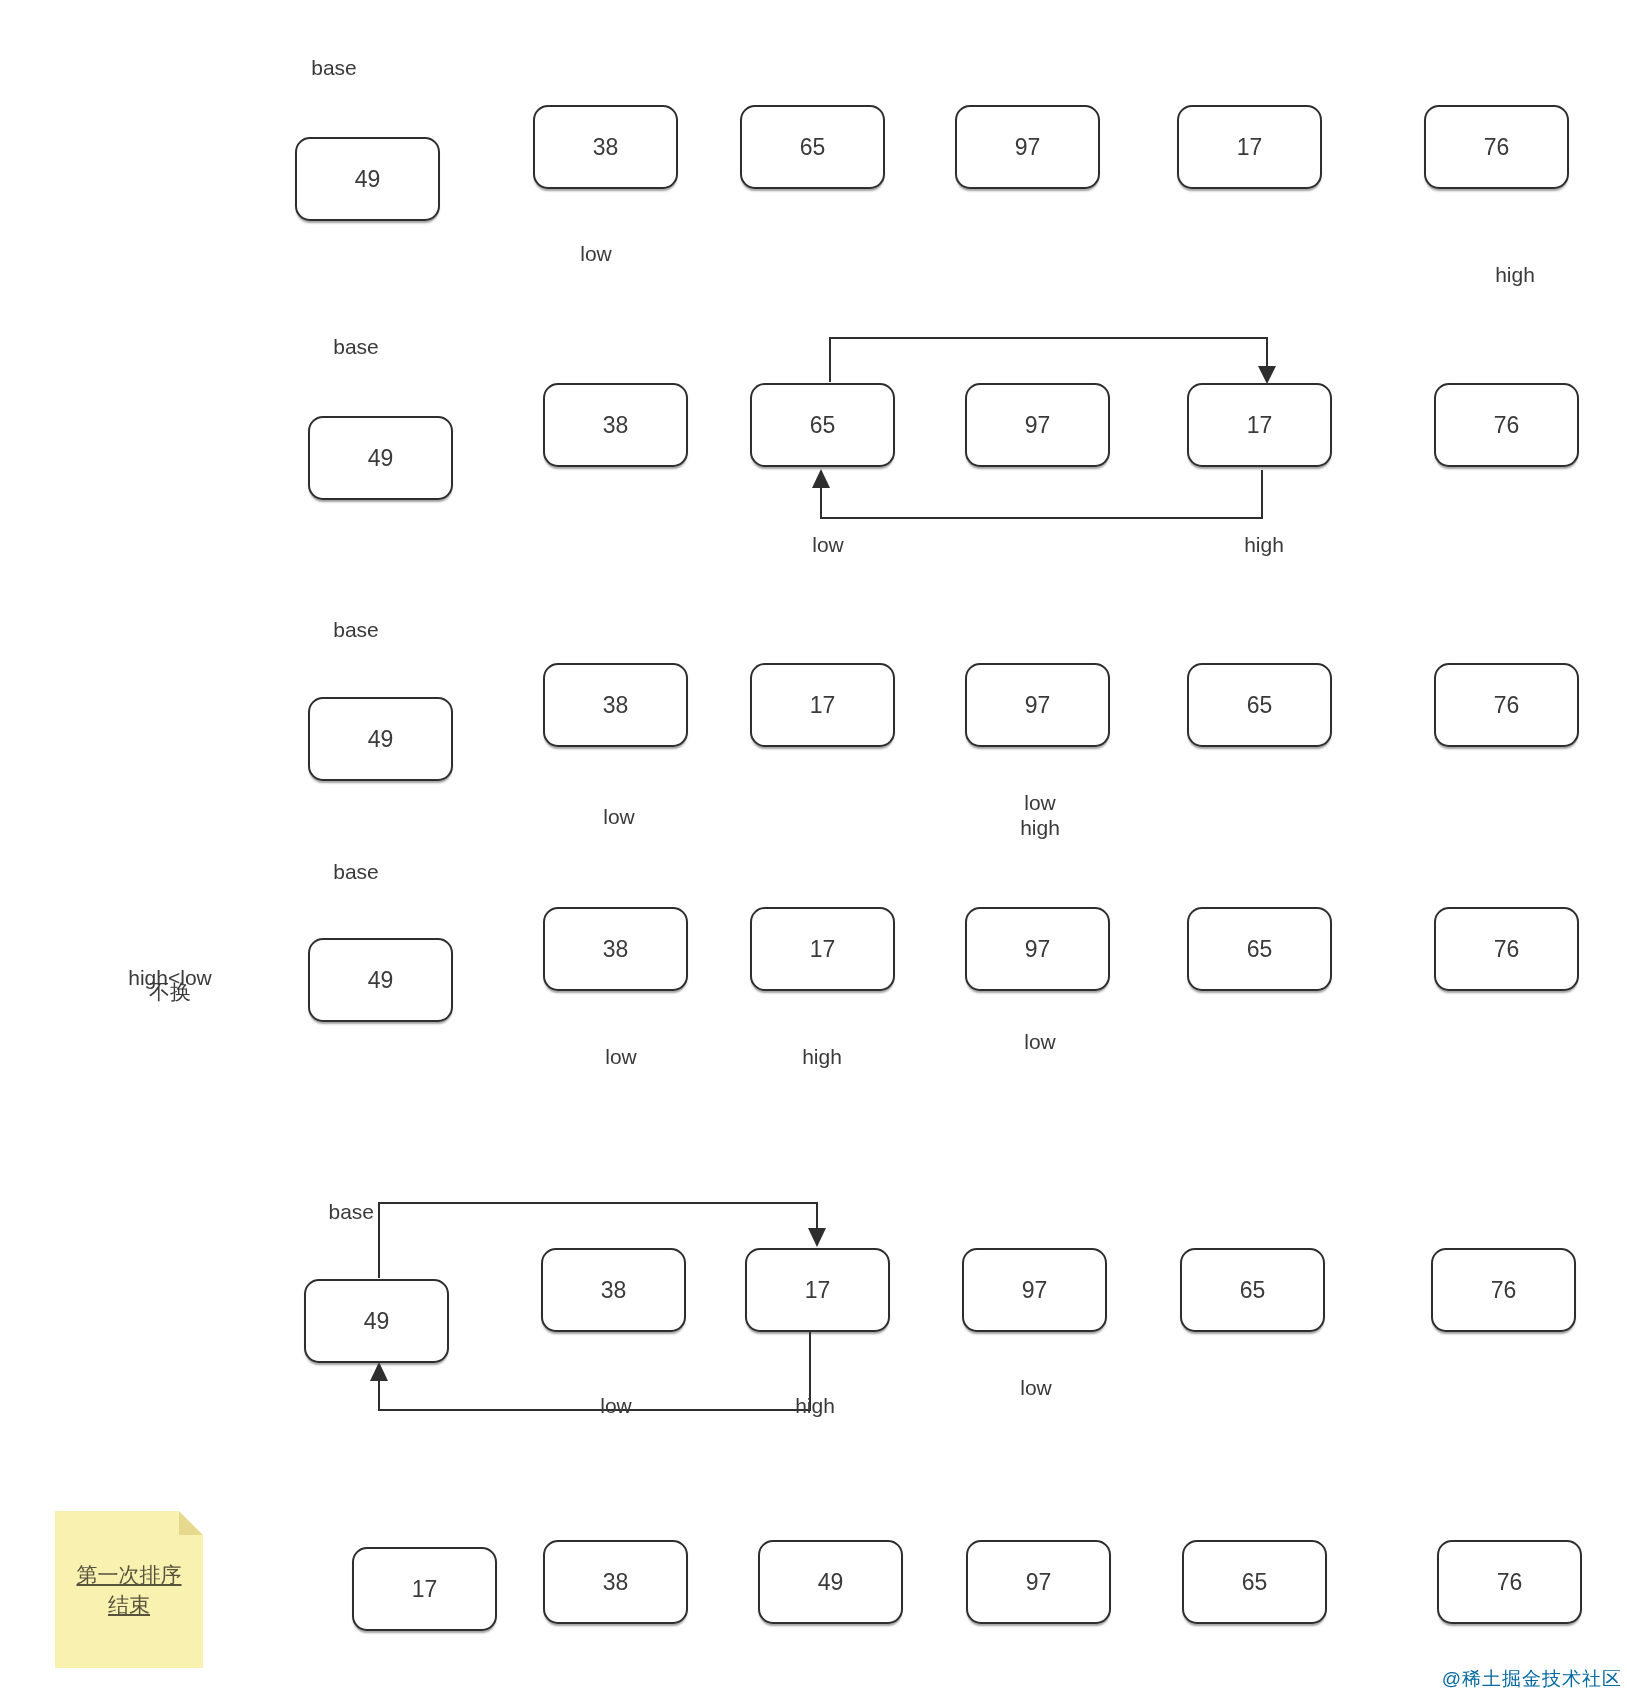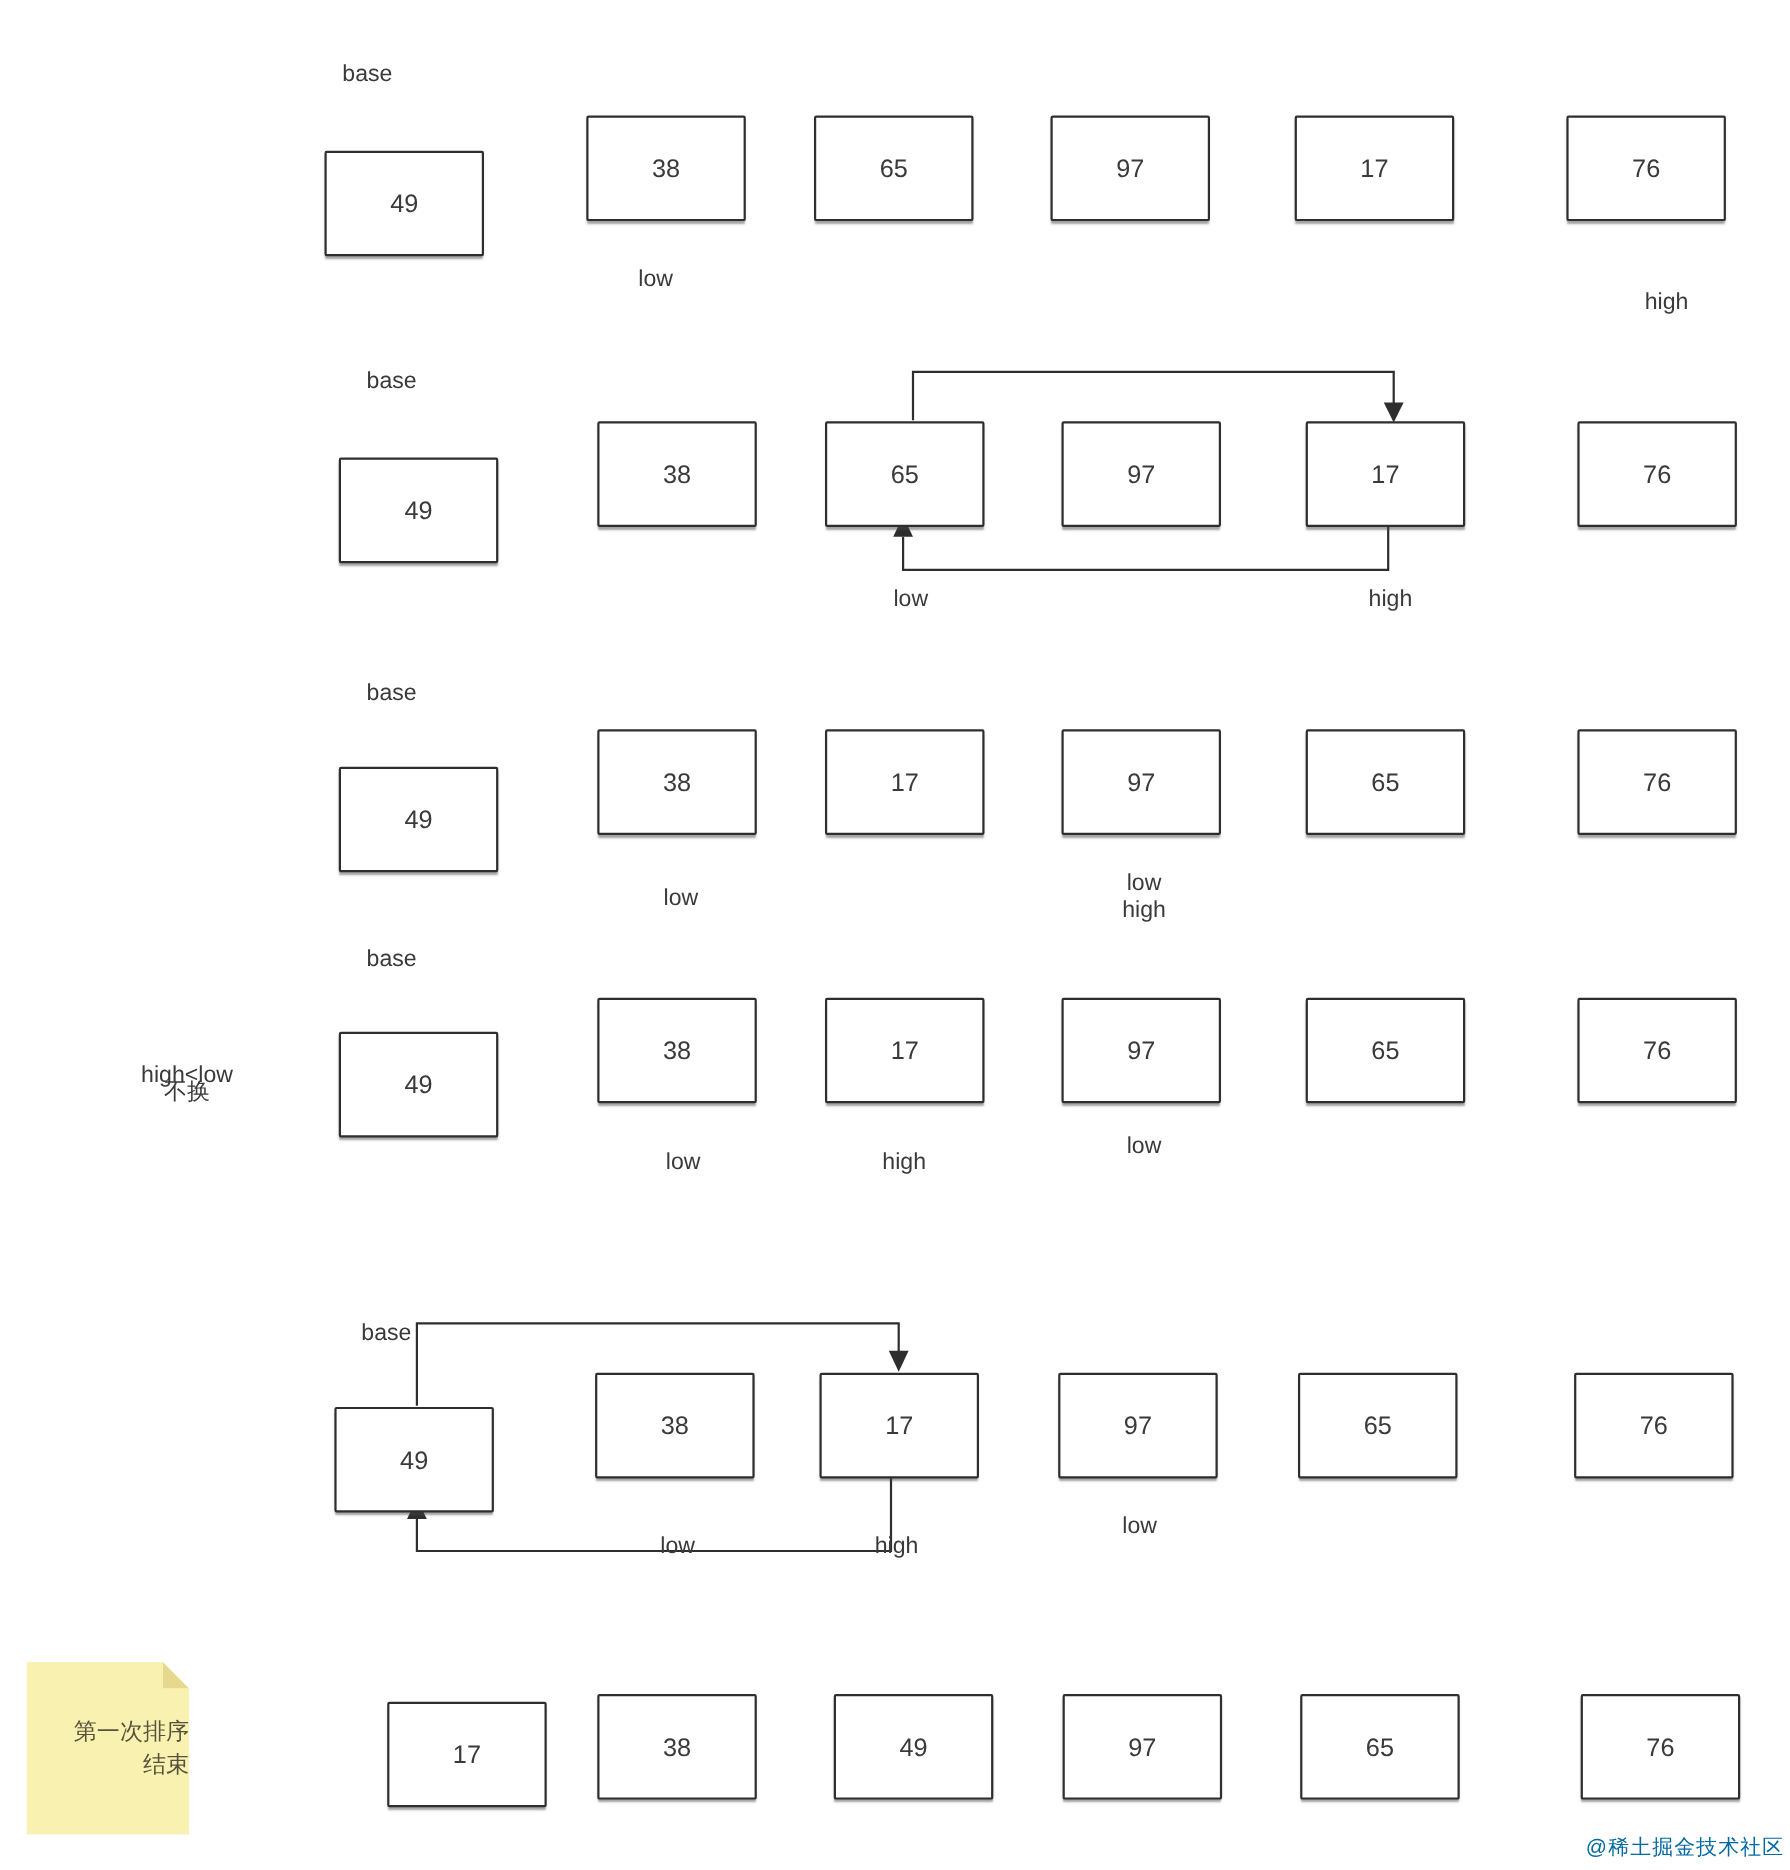--- a/index.html
+++ b/index.html
@@ -6,41 +6,41 @@
   #canvas{
     position:relative;
     width:1627px;height:1700px;
     background:#ffffff;
     font-family:"Liberation Sans","DejaVu Sans",sans-serif;
     overflow:hidden;
   }
   .arrows{position:absolute;left:0;top:0;}
   .box{
     position:absolute;
-    width:145px;height:96px;
+    width:145px;height:84px;
     box-sizing:border-box;
     background:#ffffff;
     border:2px solid #2e2e2e;
-    border-radius:2px;
+    border-radius:15px;
     box-shadow:0 3px 2px -1px rgba(70,70,70,.5);
     display:flex;align-items:center;justify-content:center;
     font-size:23px;color:#3a3a3a;
   }
   .lbl{
     position:absolute;
     transform:translate(-50%,-50%);
     font-size:21px;color:#3a3a3a;white-space:nowrap;
   }
   .lbl.right-anchor{transform:translate(-100%,-50%);}
   .note{
-    position:absolute;left:24px;top:1511px;width:148px;height:157px;
+    position:absolute;left:55px;top:1511px;width:148px;height:157px;
     background:#f8f1af;
     clip-path:polygon(0 0,124px 0,148px 24px,148px 100%,0 100%);
-    display:flex;flex-direction:column;align-items:flex-end;justify-content:center;
-    gap:4px;font-size:21px;color:#56523e;
+    display:flex;flex-direction:column;align-items:center;justify-content:center;
+    gap:4px;font-size:21px;color:#56523e;text-decoration:underline;
   }
   .note-fold{
     position:absolute;top:0;right:0;width:24px;height:24px;
     background:#e6d88c;
     clip-path:polygon(0 0,100% 100%,0 100%);
   }
   .note-line{position:relative;line-height:1.2;}
   .watermark{
     position:absolute;left:0;top:1666px;width:1622px;
     text-align:right;font-size:19px;color:#0369a1;letter-spacing:1px;

